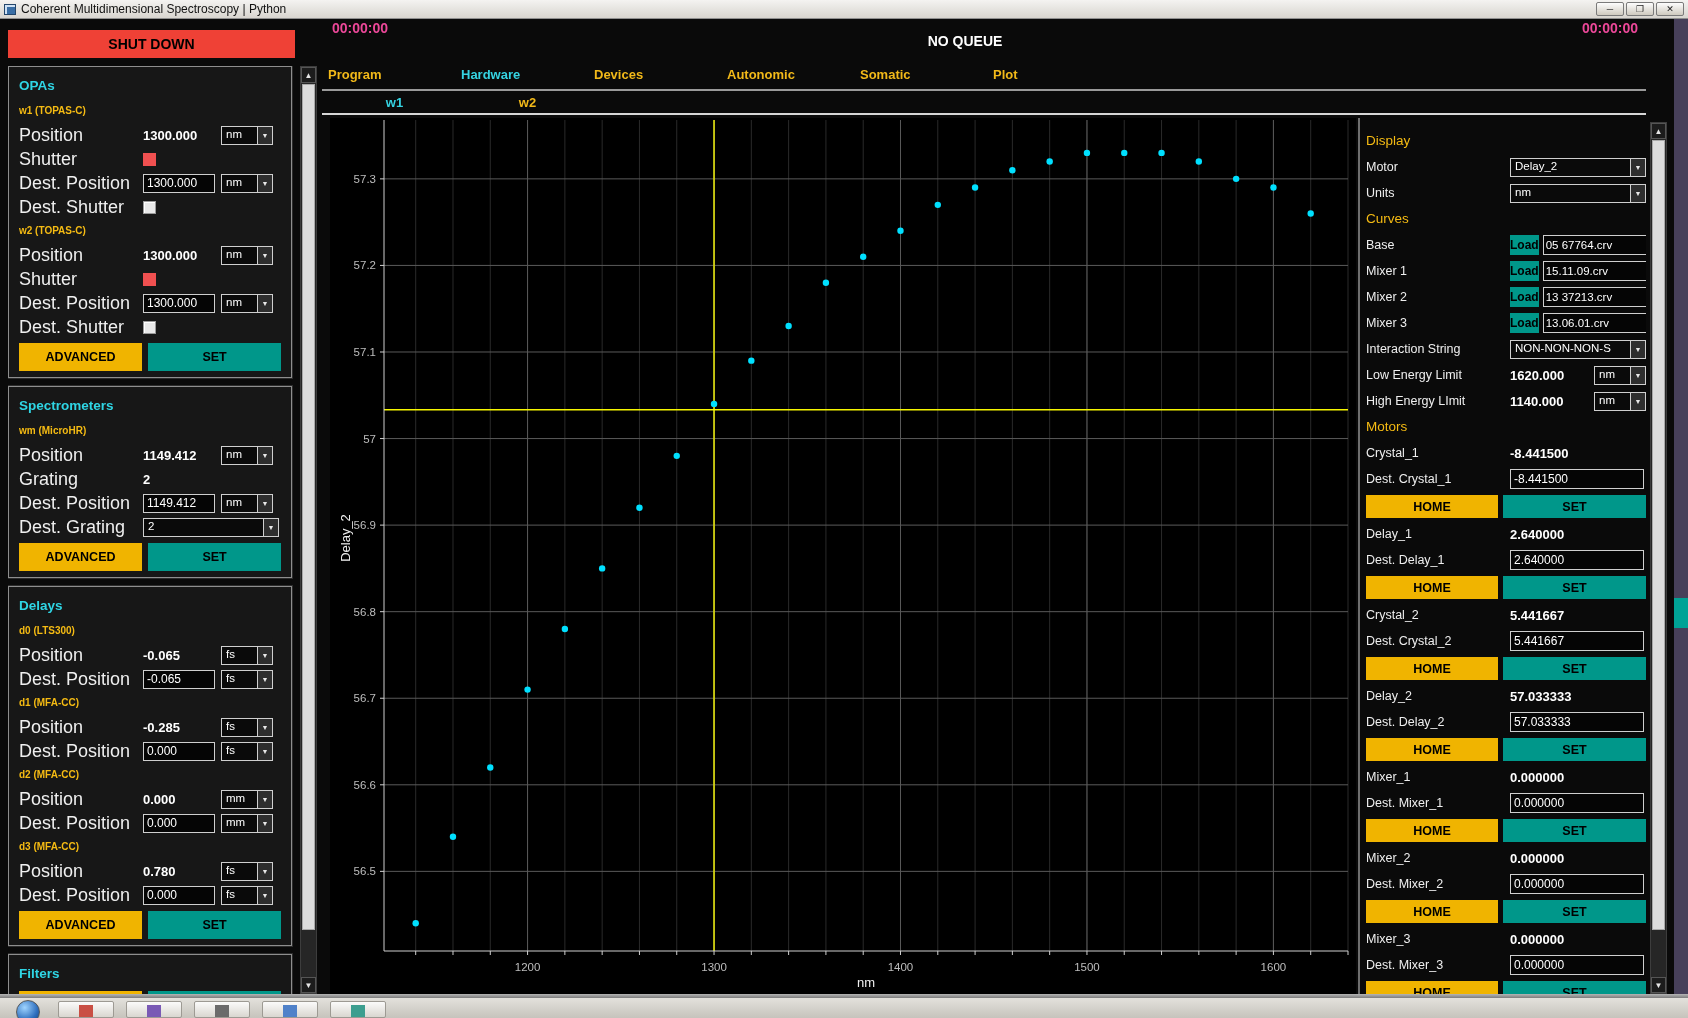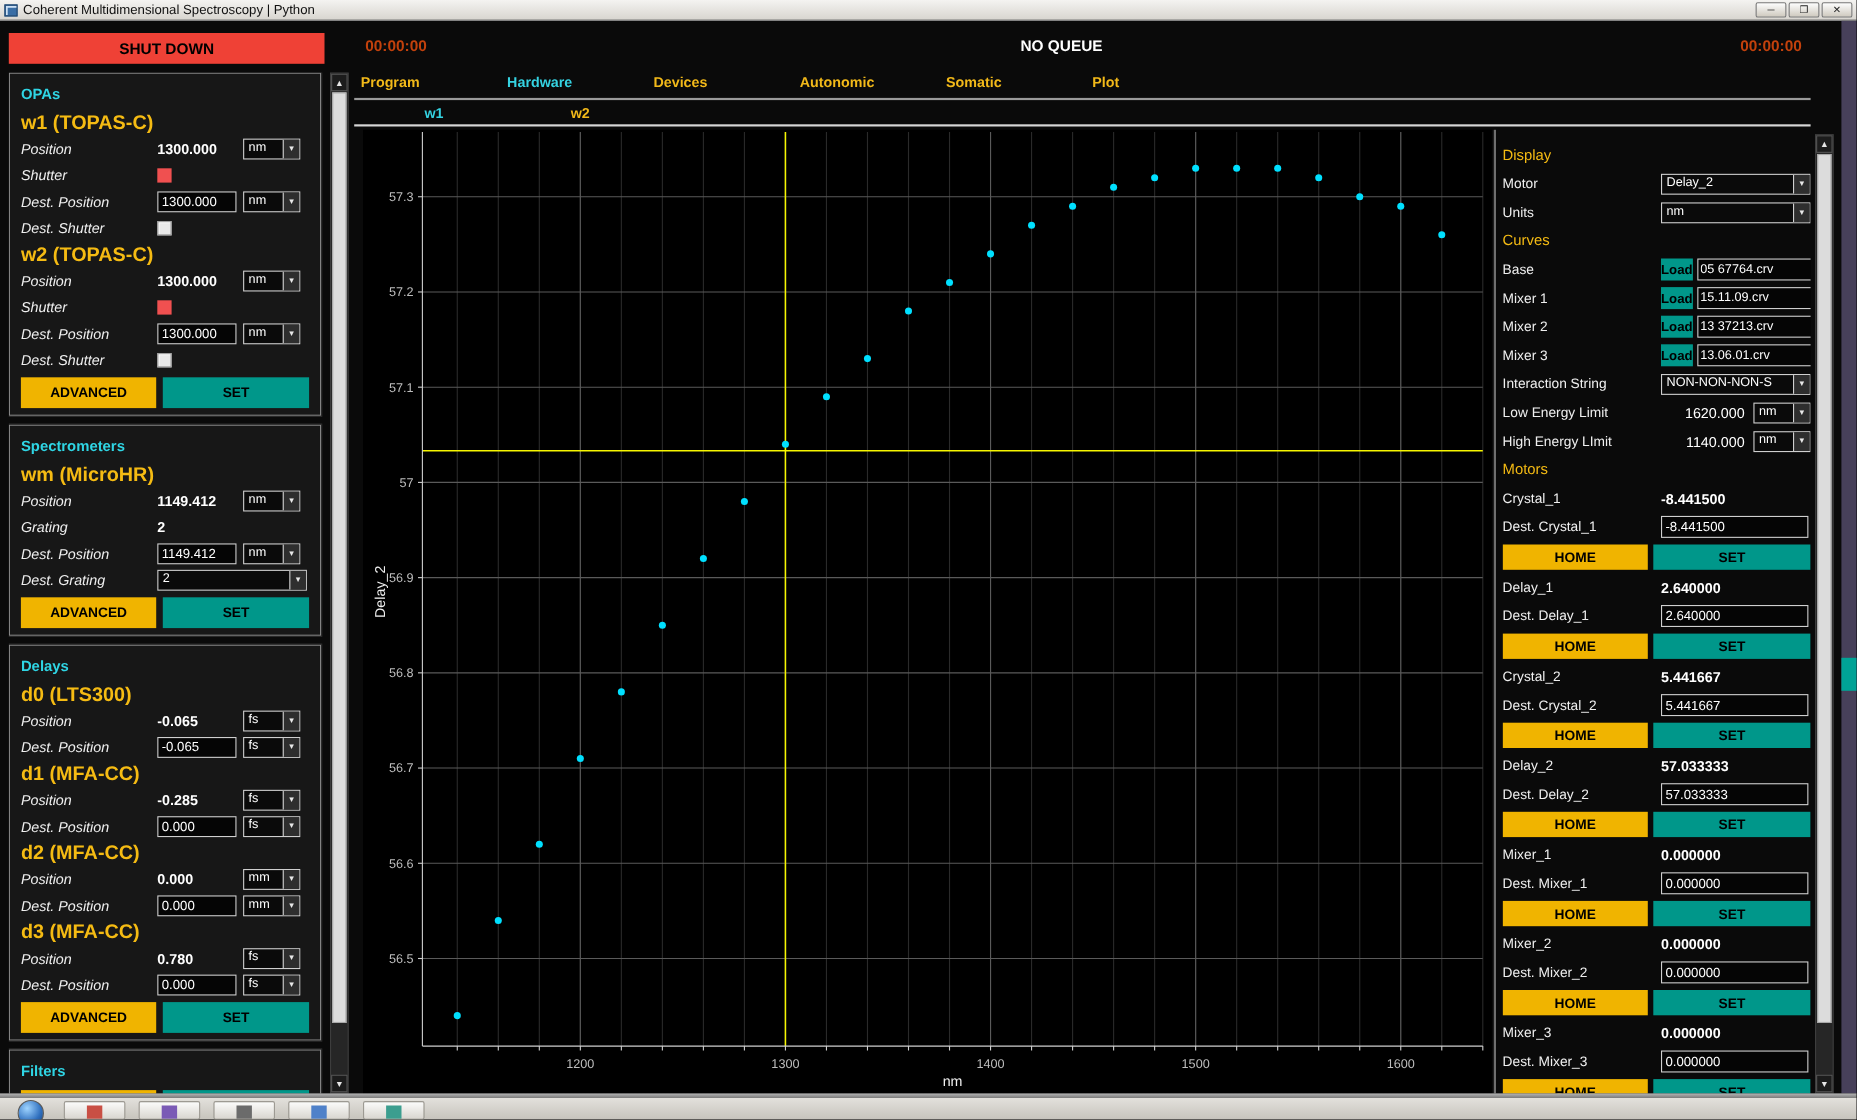--- a/index.html
+++ b/index.html
@@ -13,41 +13,41 @@
     background:linear-gradient(#f4f3f1,#d8d5cf); border-bottom:1px solid #8f8f8f;
     display:flex; align-items:center; color:#111; font-size:12px; }
   #titleicon { width:12px; height:11px; margin:0 5px 0 4px; background:#3a6ea5;
     border:1px solid #24466b; box-shadow:inset 2px 2px 0 #cfe2f5; }
   .winbtn { position:absolute; top:2px; width:28px; height:14px; background:linear-gradient(#fdfdfd,#cfcabf);
     border:1px solid #7a7a7a; border-radius:2px; font-size:9px; line-height:12px; text-align:center; color:#222; }
 
   
   #shutdown { left:8px; top:30px; width:287px; height:28px; background:#ef4136; color:#000;
     font-weight:bold; font-size:14px; text-align:center; line-height:28px; }
-  .timer { top:33px; font-weight:bold; font-size:14px; color:#c2410c; }
+  .timer { top:20px; font-weight:bold; font-size:14px; color:#ec4899; }
   #queue { left:330px; top:33px; width:1270px; text-align:center; font-weight:bold; font-size:14px; color:#fff; }
 
   
   #tabs { left:328px; top:63px; display:flex; }
   .tab { width:133px; font-weight:bold; font-size:13px; color:#f2b919; padding:4px 0; cursor:default; }
   .tab.sel { color:#35d3e2; }
   #tabline { left:322px; top:89px; width:1324px; height:2px; background:#9a9a9a; }
   #subtabs { left:328px; top:91px; display:flex; }
   .subtab { width:133px; text-align:center; font-weight:bold; font-size:13px; color:#f2b919; padding:4px 0; }
   .subtab.sel { color:#35d3e2; }
   #subtabline { left:322px; top:113px; width:1324px; height:2px; background:#d6d6d6; }
 
   
   #left-panel { left:8px; top:66px; width:288px; height:928px; overflow:hidden; }
   .group { width:284px; background:#171717; border:1px solid #8e8e8e; outline:1px solid #2c2c2c;
            padding:6px 10px; margin-bottom:8px; }
   .sec-title { height:26px; line-height:26px; color:#2fd5e4; font-weight:bold; font-size:13.5px; }
-  .subhead { height:24px; line-height:24px; color:#f5bb13; font-weight:bold; font-size:18px; }
+  .subhead { height:24px; line-height:24px; color:#f5bb13; font-weight:bold; font-size:10px; }
   .frow { height:24px; display:flex; align-items:center; }
-  .flabel { flex:1; font-size:13px; color:#efefef;font-style:italic; }
+  .flabel { flex:1; font-size:18px; color:#efefef; }
   .fzone { width:138px; display:flex; align-items:center; }
   .fval { width:78px; font-weight:bold; font-size:13px; color:#fff; }
   .finput { width:72px; height:19px; margin-right:6px; background:#050505; border:1px solid #cfcfcf;
             color:#fff; font-size:12px; padding:0 3px; font-family:inherit; }
   .dd { height:19px; display:flex; border:1px solid #cfcfcf; background:#0a0a0a; }
   .dd-val { flex:1; font-size:11.5px; color:#fff; padding:1px 3px 0 4px; white-space:nowrap; overflow:hidden; }
   .dd-btn { width:15px; background:#2e2e2e; border-left:1px solid #cfcfcf; color:#e8e8e8;
             font-size:7px; text-align:center; line-height:17px; }
   .dd-btn::after { content:"▼"; }
   .dd.small { width:52px; }
@@ -79,21 +79,21 @@
   .rinput { width:134px; height:20px; background:#050505; border:1px solid #cfcfcf; color:#fff;
             font-size:12px; padding:0 3px; font-family:inherit; }
   .load-btn { width:42px; height:20px; background:#00978a; border:none; color:#000; font-weight:bold;
               font-size:12px; margin-right:4px; font-family:inherit; }
   .file-input { flex:1; height:20px; background:#050505; border:1px solid #cfcfcf; color:#fff;
                 font-size:11.5px; padding:0 2px; font-family:inherit; }
   .mbtnrow { height:29px; display:flex; gap:5px; padding:3px 0; }
   .btn-home { flex:0 0 132px; background:#f0b400; border:none; color:#000; font-weight:bold; font-size:12.5px; font-family:inherit; }
   .btn-set2 { flex:1; background:#00978a; border:none; color:#000; font-weight:bold; font-size:12.5px; font-family:inherit; }
   .lim-zone { width:136px; display:flex; align-items:center; justify-content:space-between; }
-  .lim-val { width:76px; font-weight:normal; font-size:13px; color:#fff;text-align:right; }
+  .lim-val { width:76px; font-weight:bold; font-size:13px; color:#fff; }
 
   
   #edge-strip { left:1674px; top:19px; width:14px; height:975px; background:#47405a; }
   #edge-accent { left:1674px; top:598px; width:14px; height:30px; background:#00a396; }
   #bottom-border { left:0; top:994px; width:1688px; height:4px; background:linear-gradient(#b5b5b5,#7d7d7d); }
   #taskbar { left:0; top:998px; width:1688px; height:20px; background:linear-gradient(#e3e1dc,#c6c3bc); }
   #start-orb { position:absolute; left:16px; top:2px; width:24px; height:24px; border-radius:50%;
     background:radial-gradient(circle at 35% 30%,#9fd4ff,#2f6fbe 60%,#173f76); border:1px solid #5a5a5a; }
   .task-ic { position:absolute; top:3px; width:56px; height:17px; background:linear-gradient(#fbfbfa,#d9d6d0);
     border:1px solid #9d9a93; border-radius:2px; }

